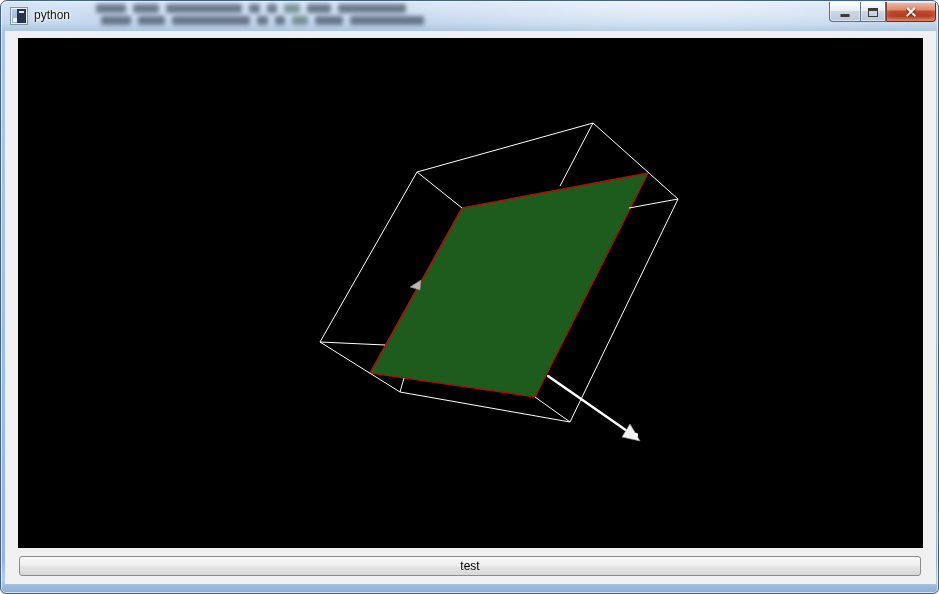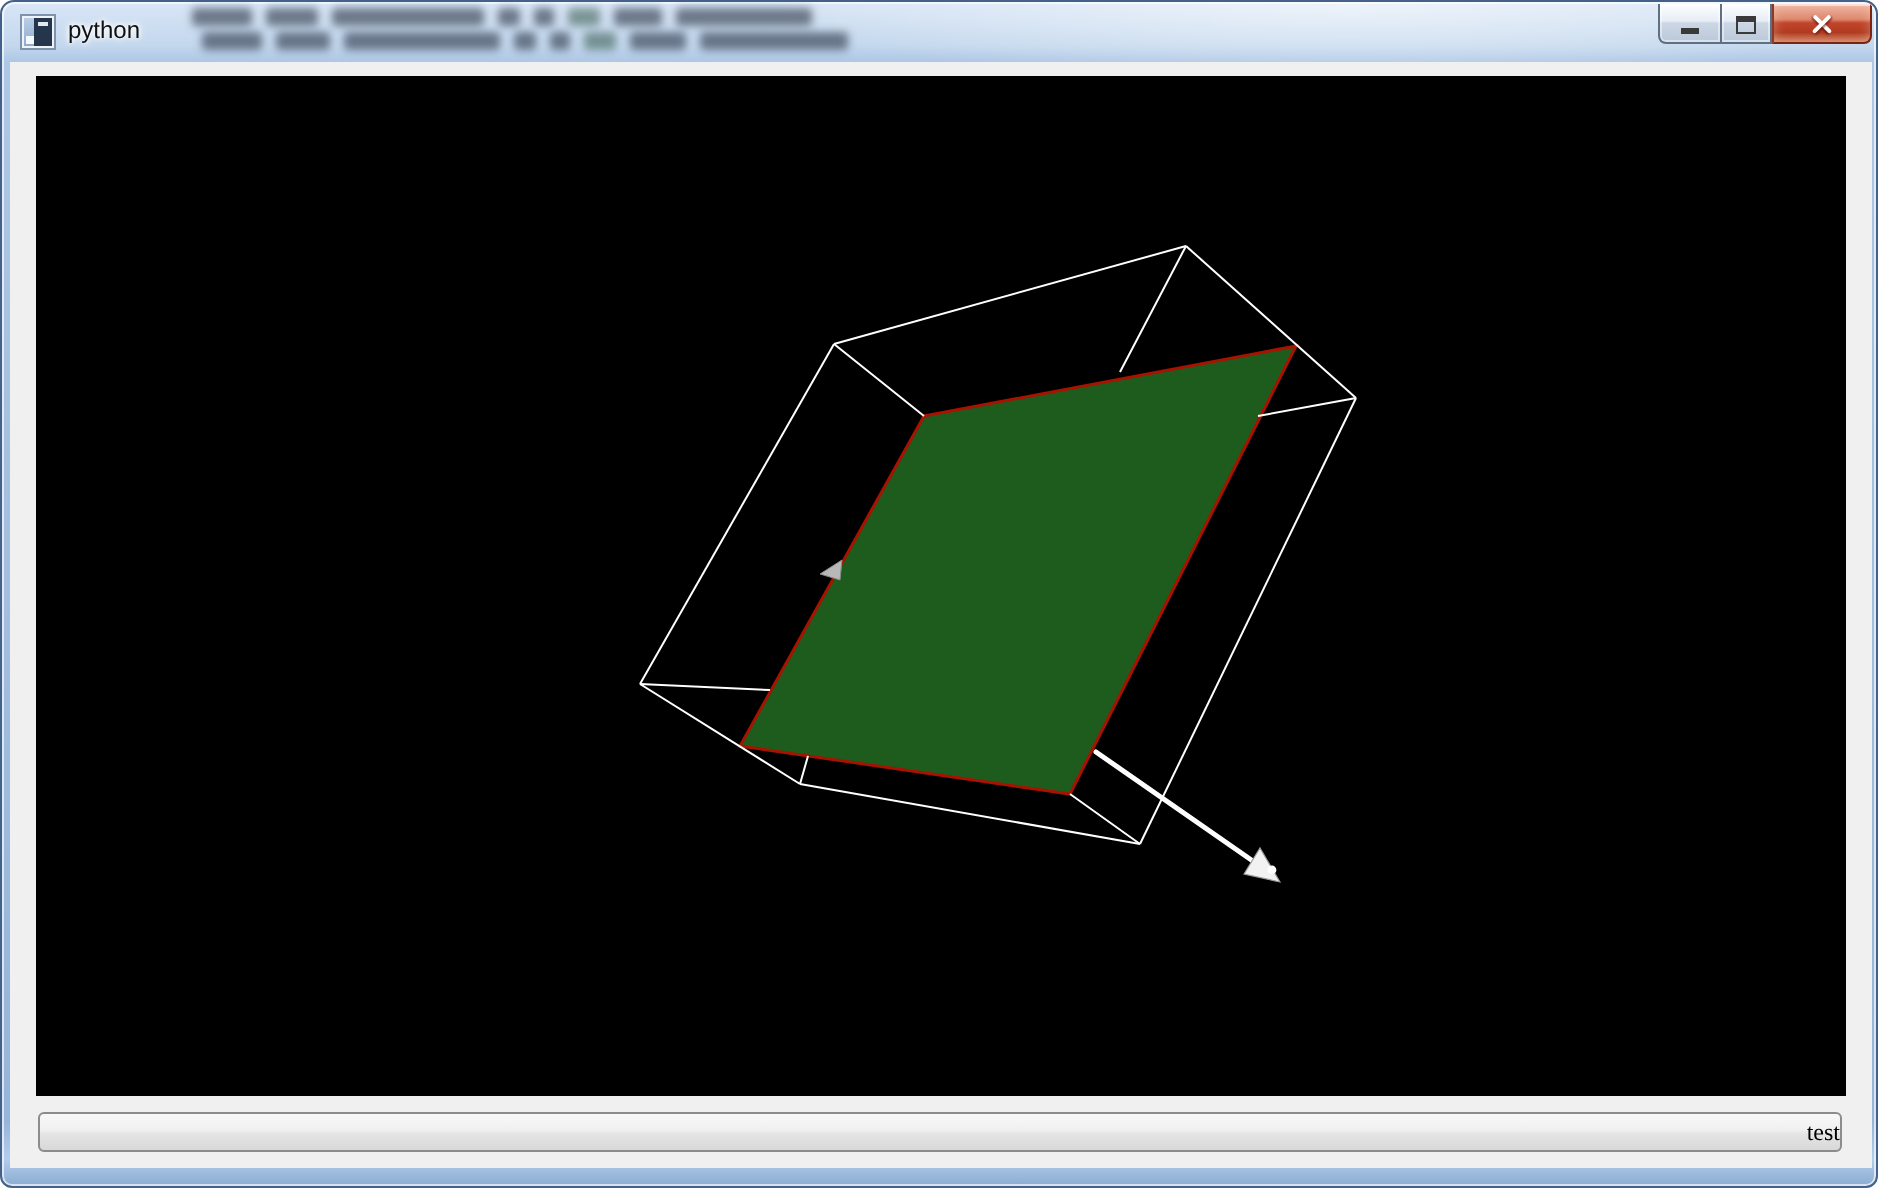--- a/index.html
+++ b/index.html
@@ -69,22 +69,22 @@
   .viewport {
     position:absolute; left:13px; top:7px; width:905px; height:510px;
     background:#000;
   }
   .viewport svg { display:block; width:905px; height:510px; }
 
   .test-button {
     position:absolute; left:14px; top:525px; width:902px; height:20px;
     border:1px solid #8c8c8c; border-radius:3px;
     background:linear-gradient(180deg,#f9f9f9 0%,#efefef 45%,#e4e4e4 55%,#d8d8d8 100%);
-    font-family:Liberation Serif, serif; font-size:12px; color:#000;
-    text-align:right; line-height:18px; cursor:default;
+    font-family:Liberation Sans, sans-serif; font-size:12px; color:#000;
+    text-align:center; line-height:18px; cursor:default;
   }
 </style>
 </head>
 <body>
 
 <div class="window">
 
   <div class="titlebar">
     <div class="sheen"></div>
     <div id="blur1" class="blur-row" style="left:95px; top:3px;">

